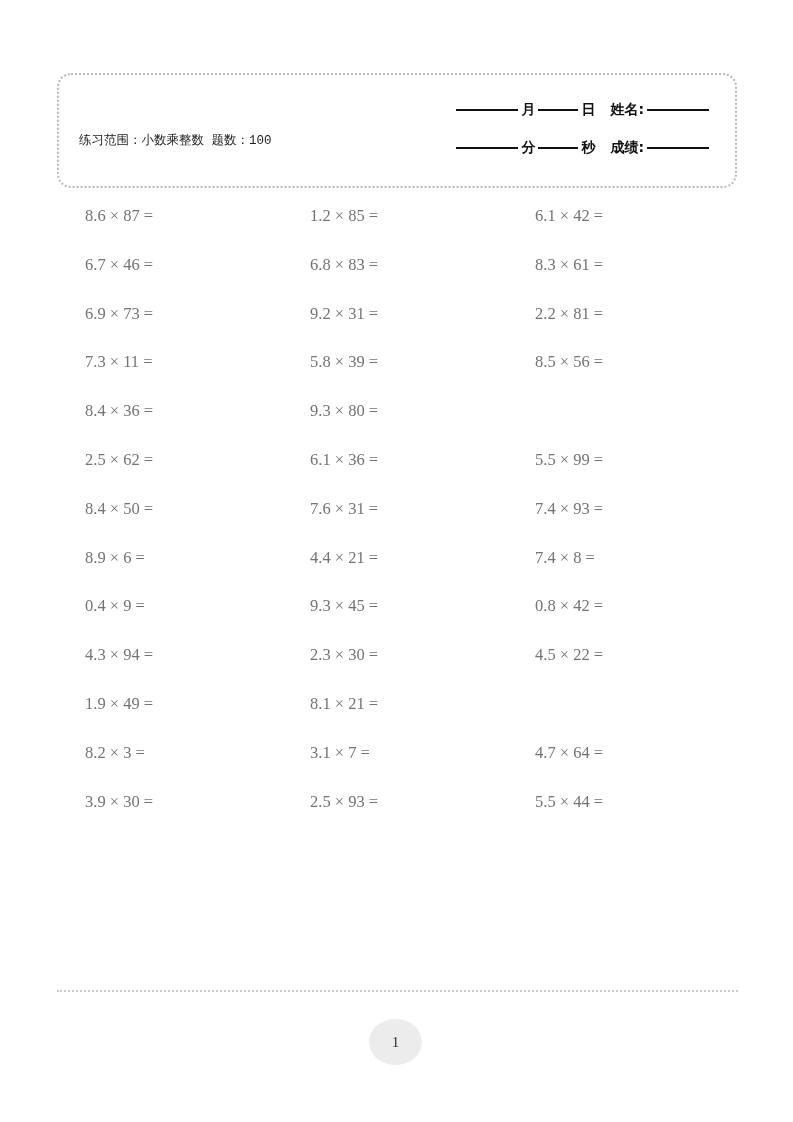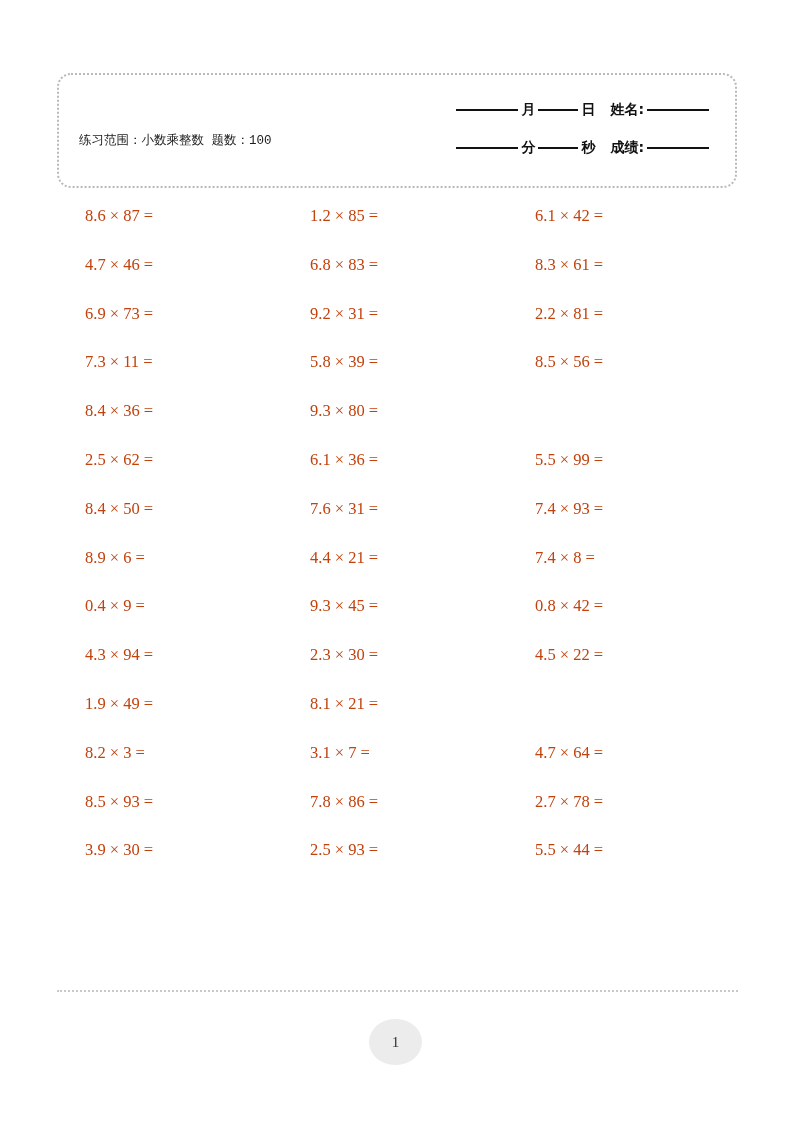--- a/index.html
+++ b/index.html
@@ -87,21 +87,21 @@
   }
   .prow {
     display: flex;
     height: 48.8px;
     align-items: flex-start;
   }
   .cell {
     width: 225px;
     font-size: 16.5px;
     line-height: 22px;
-    color: #c2410c;
+    color: #737373;
     padding-left: 28px;
     box-sizing: border-box;
     white-space: nowrap;
     font-family: "Liberation Serif", "DejaVu Serif", serif;
   }
 
   
   .footer-rule {
     position: absolute;
     left: 57px;
@@ -159,21 +159,21 @@
     </div>
   </div>
 
   <div class="problems" id="problem-grid">
       <div class="prow">
         <div class="cell">8.6 × 87 =</div>
         <div class="cell">1.2 × 85 =</div>
         <div class="cell">6.1 × 42 =</div>
       </div>
       <div class="prow">
-        <div class="cell">4.7 × 46 =</div>
+        <div class="cell">6.7 × 46 =</div>
         <div class="cell">6.8 × 83 =</div>
         <div class="cell">8.3 × 61 =</div>
       </div>
       <div class="prow">
         <div class="cell">6.9 × 73 =</div>
         <div class="cell">9.2 × 31 =</div>
         <div class="cell">2.2 × 81 =</div>
       </div>
       <div class="prow">
         <div class="cell">7.3 × 11 =</div>
@@ -210,25 +210,20 @@
         <div class="cell">4.5 × 22 =</div>
       </div>
       <div class="prow">
         <div class="cell">1.9 × 49 =</div>
         <div class="cell">8.1 × 21 =</div>
       </div>
       <div class="prow">
         <div class="cell">8.2 × 3 =</div>
         <div class="cell">3.1 × 7 =</div>
         <div class="cell">4.7 × 64 =</div>
-      </div>
-      <div class="prow">
-        <div class="cell">8.5 × 93 =</div>
-        <div class="cell">7.8 × 86 =</div>
-        <div class="cell">2.7 × 78 =</div>
       </div>
       <div class="prow">
         <div class="cell">3.9 × 30 =</div>
         <div class="cell">2.5 × 93 =</div>
         <div class="cell">5.5 × 44 =</div>
       </div>
     </div>
 
   <div class="footer-rule"></div>
   <div class="page-badge">

